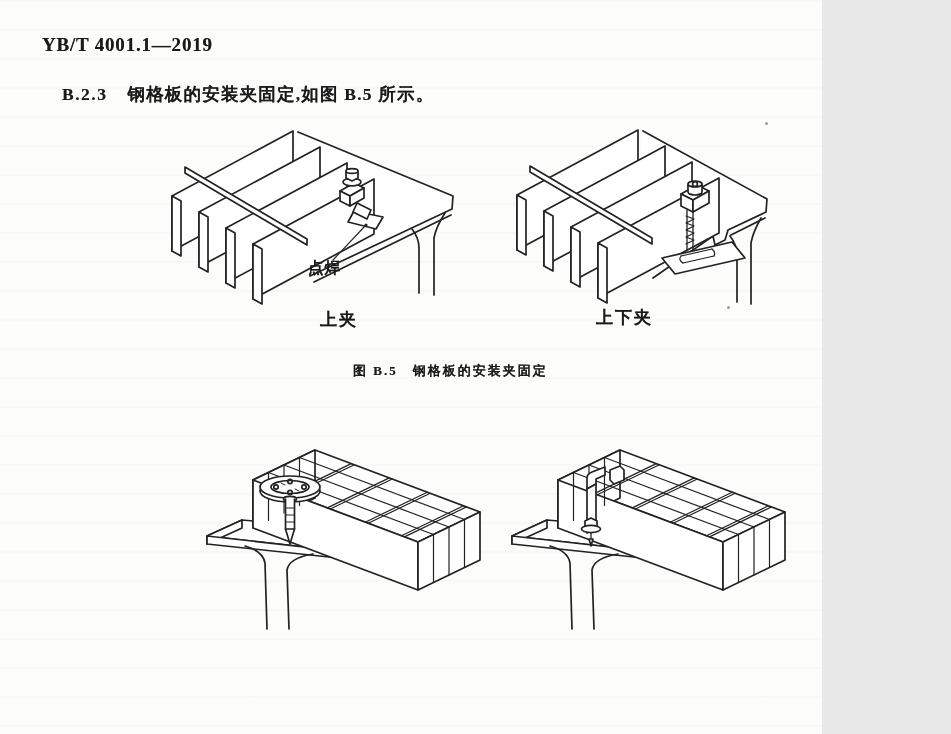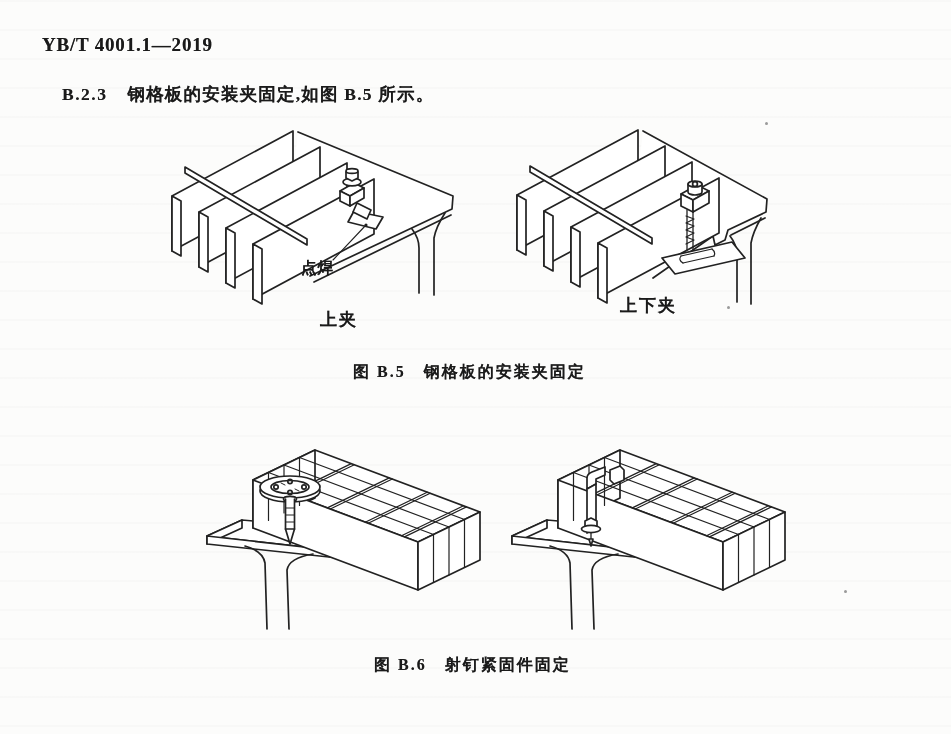--- a/index.html
+++ b/index.html
@@ -1,43 +1,43 @@
 <!DOCTYPE html>
 <html><head>
 <meta charset="utf-8">
 <style>
   html,body{margin:0;padding:0;}
   body{background:#e8e8e8;}
   .page{
-    position:relative;width:951px;height:734px;overflow:hidden;
+    position:relative;width:822px;height:734px;overflow:hidden;
     background:#fcfcfb;
     background-image:repeating-linear-gradient(180deg, rgba(0,0,0,0.015) 0 2px, transparent 2px 29px);
     font-family:"Liberation Serif","DejaVu Serif",serif;
     color:#1a1a1a;
   }
   .abs{position:absolute;}
   .std-num{left:42px;top:34px;font-size:19px;font-weight:bold;letter-spacing:0.8px;
     text-shadow:0 0 0.5px rgba(0,0,0,0.6);}
   .para{font-size:17.5px;font-weight:bold;white-space:nowrap;
     text-shadow:0 0 0.4px rgba(0,0,0,0.5);}
   .para .num{letter-spacing:1.5px;margin-top:32px;}
   .para .txt{padding-left:20px;letter-spacing:1.2px;}
   .p-b23{left:62px;top:82px;}
   .p-b24{left:62px;top:406px;}
-  .fig-caption{font-size:16px;font-weight:bold;letter-spacing:2px;white-space:nowrap;
+  .fig-caption{font-size:13px;font-weight:bold;letter-spacing:2px;white-space:nowrap;
     text-shadow:0 0 0.4px rgba(0,0,0,0.5);}
   .cap-b5{left:353px;top:362px;}
   .cap-b6{left:374px;top:655px;}
   .sub-label{font-size:17px;font-weight:bold;letter-spacing:2px;white-space:nowrap;
     text-shadow:0 0 0.4px rgba(0,0,0,0.5);}
   .lbl-top-clamp{left:292px;top:308px;margin-left:28px;}
-  .lbl-top-bottom-clamp{left:596px;top:294px;margin-left:24px;}
+  .lbl-top-bottom-clamp{left:596px;top:306px;}
   .annot{font-size:15.5px;font-weight:bold;letter-spacing:1px;white-space:nowrap;
     text-shadow:0 0 0.4px rgba(0,0,0,0.5);}
-  .lbl-spot-weld{left:301px;top:258px;}
+  .lbl-spot-weld{left:308px;top:258px;}
   svg{display:block;}
   .speck{position:absolute;background:#9a9a9a;border-radius:50%;}
 </style>
 </head>
 <body>
 
 <div class="page">
 
   <div class="abs std-num">YB/T 4001.1—2019</div>
 
@@ -206,19 +206,18 @@
         <path fill="#fff" d="M97,57 L106,52 L106,96 L97,101 Z"></path>
         <path fill="#fff" d="M120,38 L130,34 L134,38 L134,48 L124,52 L120,48 Z"></path>
         <path fill="#fff" d="M95,89 L101,86 L107,89 L107,95 L101,98 L95,95 Z"></path>
         <ellipse cx="101" cy="97" rx="9.5" ry="3.6" fill="#fff"></ellipse>
         <path stroke-width="1.3" d="M101,101 L101,107"></path>
         <path fill="#fff" d="M99,107 L101,114 L103,107 Z"></path>
       </g>
     </g>
   </svg>
 
-  <div class="abs fig-caption cap-b6">图 B.6　射钉紧固件固定</div>
 
   <div class="speck" style="left:765px;top:122px;width:3px;height:3px;"></div>
   <div class="speck" style="left:727px;top:306px;width:3px;height:3px;"></div>
   <div class="speck" style="left:844px;top:590px;width:3px;height:3px;"></div>
 
 </div>
 
 </body></html>

